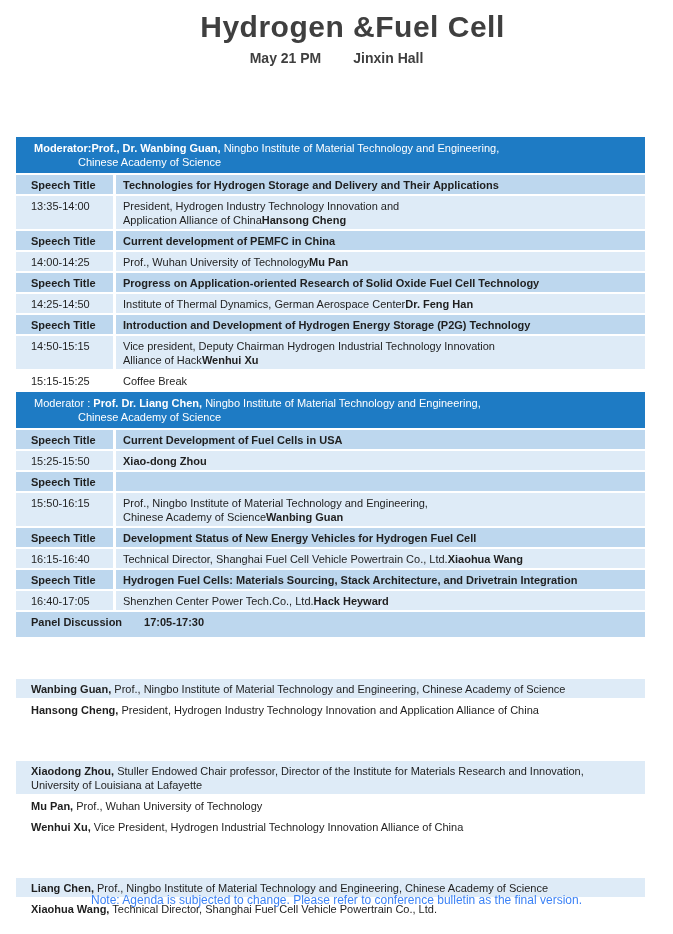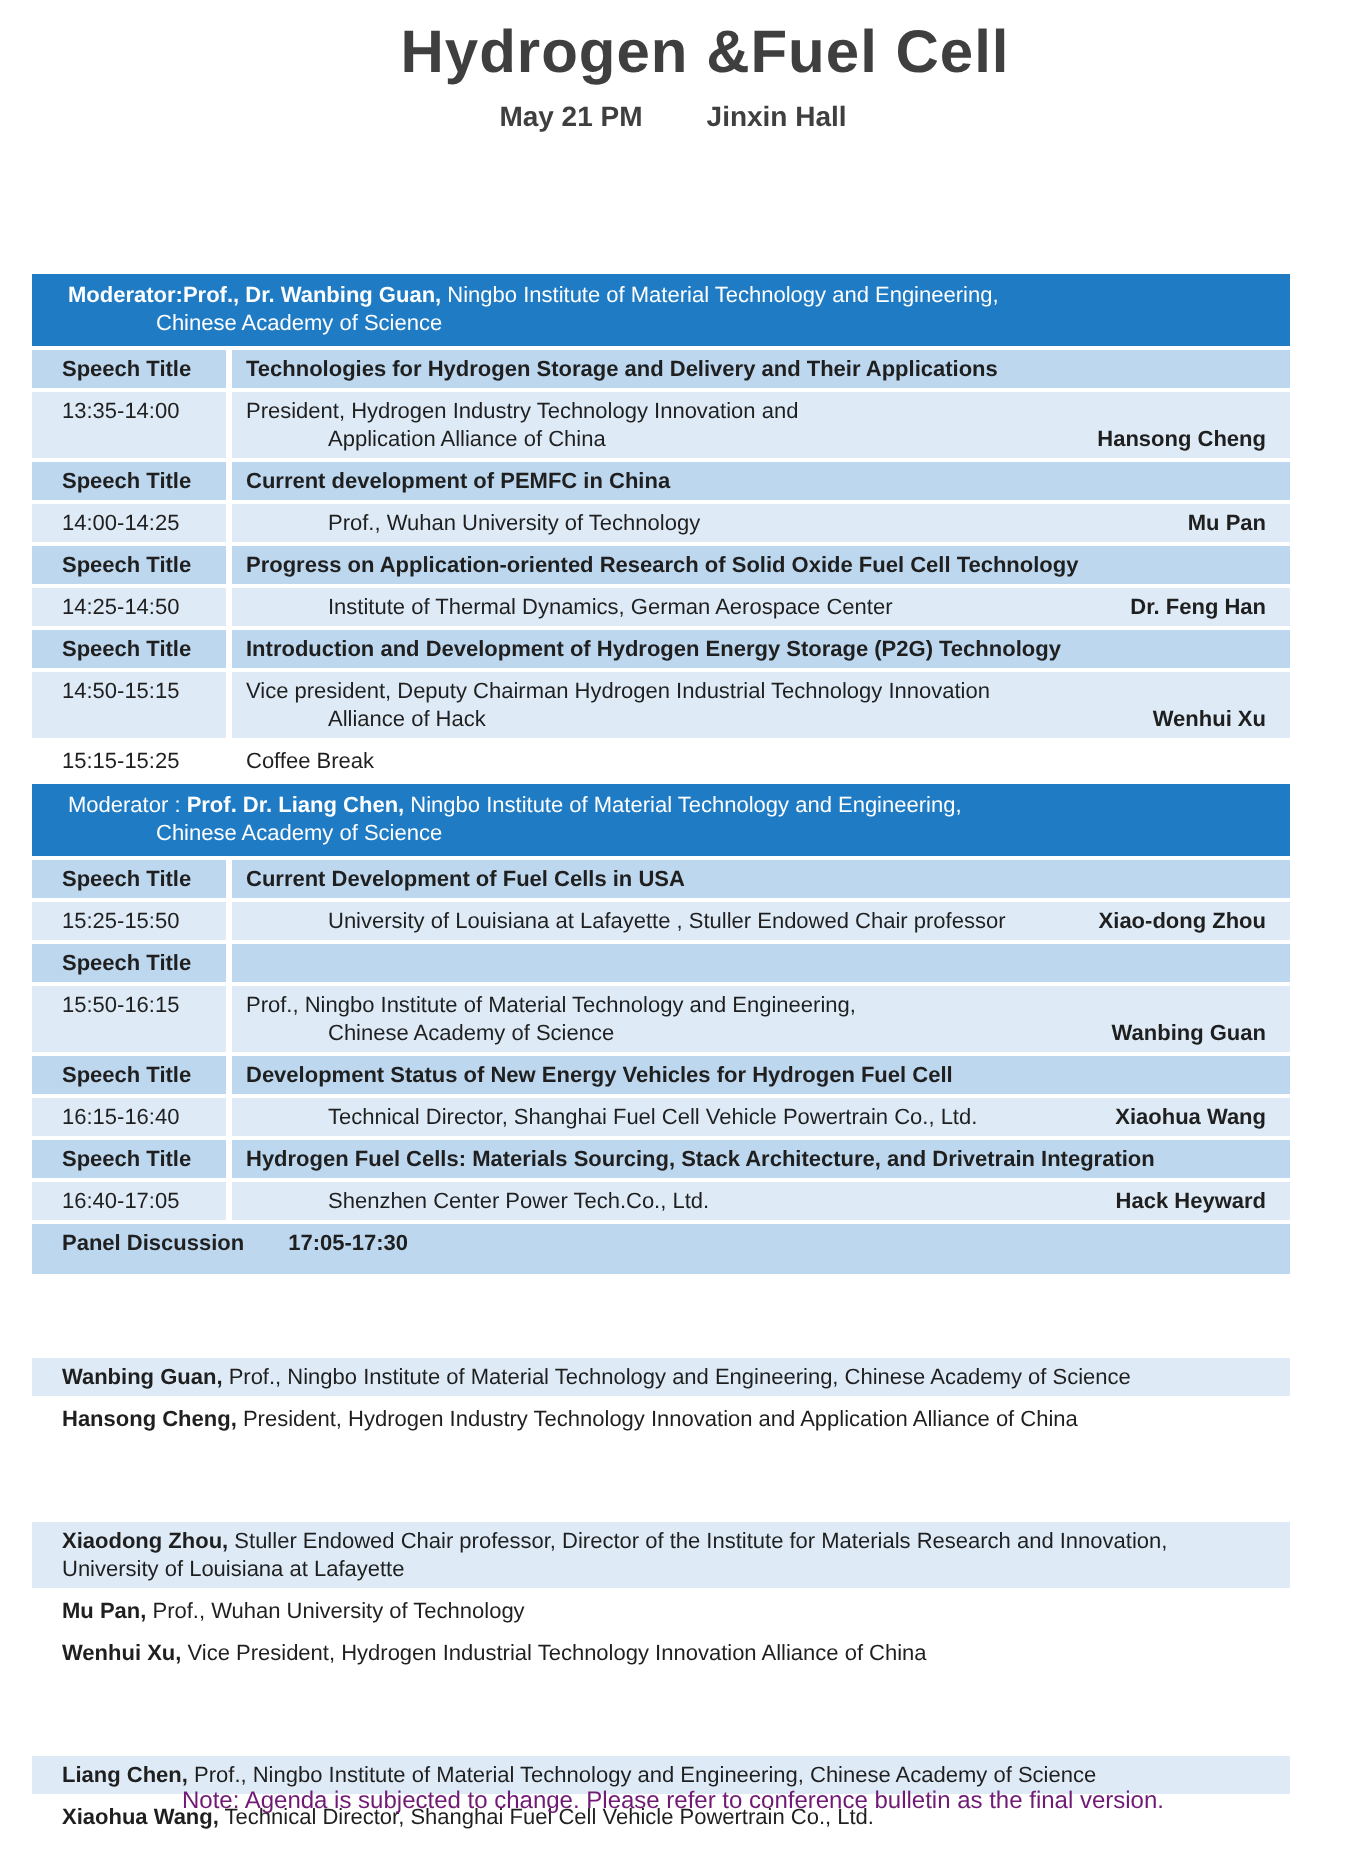--- a/index.html
+++ b/index.html
@@ -14,37 +14,37 @@
     margin-top:6px;display:flex;justify-content:center;gap:32px;
     font-size:14px;font-weight:bold;color:#3f3f3f;
   }
   .agenda{
     position:absolute;left:16px;top:137px;width:629px;
   }
   .row{display:flex;margin-bottom:2px;font-size:11px;line-height:14px;box-sizing:border-box;}
   .cl{flex:0 0 100px;padding:3px 2px 2px 15px;border-right:3px solid #ffffff;box-sizing:border-box;}
   .cr{flex:1;padding:3px 12px 2px 7px;box-sizing:border-box;}
   .b{font-weight:bold;}
-  .flexline{display:flex;justify-content:space-between;align-items:baseline;margin-left:41px;}
+  .flexline{display:flex;justify-content:flex-start;align-items:baseline;}
   .speech{background:#BDD7EE;}
   .time{background:#DEEBF7;}
   .white-row{background:#ffffff;}
   .mod{
     display:block;background:#1E7BC4;color:#ffffff;
     padding:4px 12px 4px 18px;line-height:14px;
   }
   .mod-line2{padding-left:44px;}
   .panelhdr{display:block;background:#BDD7EE;padding:3px 12px 8px 15px;}
   .ptime{margin-left:22px;}
   .member{display:block;padding:3px 12px 2px 15px;}
   .m-blue{background:#DEEBF7;margin-top:42px;}
   .m-white{background:#ffffff;}
   .note{
     position:absolute;left:0;top:893px;width:100%;text-align:center;
-    font-size:12px;color:#701a75;
+    font-size:12px;color:#3b82f6;
   }
 </style>
 </head>
 <body>
 
 <div class="page-title">Hydrogen &amp;Fuel Cell</div>
 <div class="page-subtitle">
   <span>May 21 PM</span>
   <span>Jinxin Hall</span>
 </div>
@@ -120,21 +120,20 @@
     <div class="mod-line2">Chinese Academy of Science</div>
   </div>
 
   <div class="row speech">
     <div class="cl b">Speech Title</div>
     <div class="cr b">Current Development of Fuel Cells in USA</div>
   </div>
   <div class="row time">
     <div class="cl">15:25-15:50</div>
     <div class="cr flexline">
-      <span>University of Louisiana at Lafayette , Stuller Endowed Chair professor</span>
       <span class="b">Xiao-dong Zhou</span>
     </div>
   </div>
 
   <div class="row speech">
     <div class="cl b">Speech Title</div>
   </div>
   <div class="row time">
     <div class="cl">15:50-16:15</div>
     <div class="cr">

